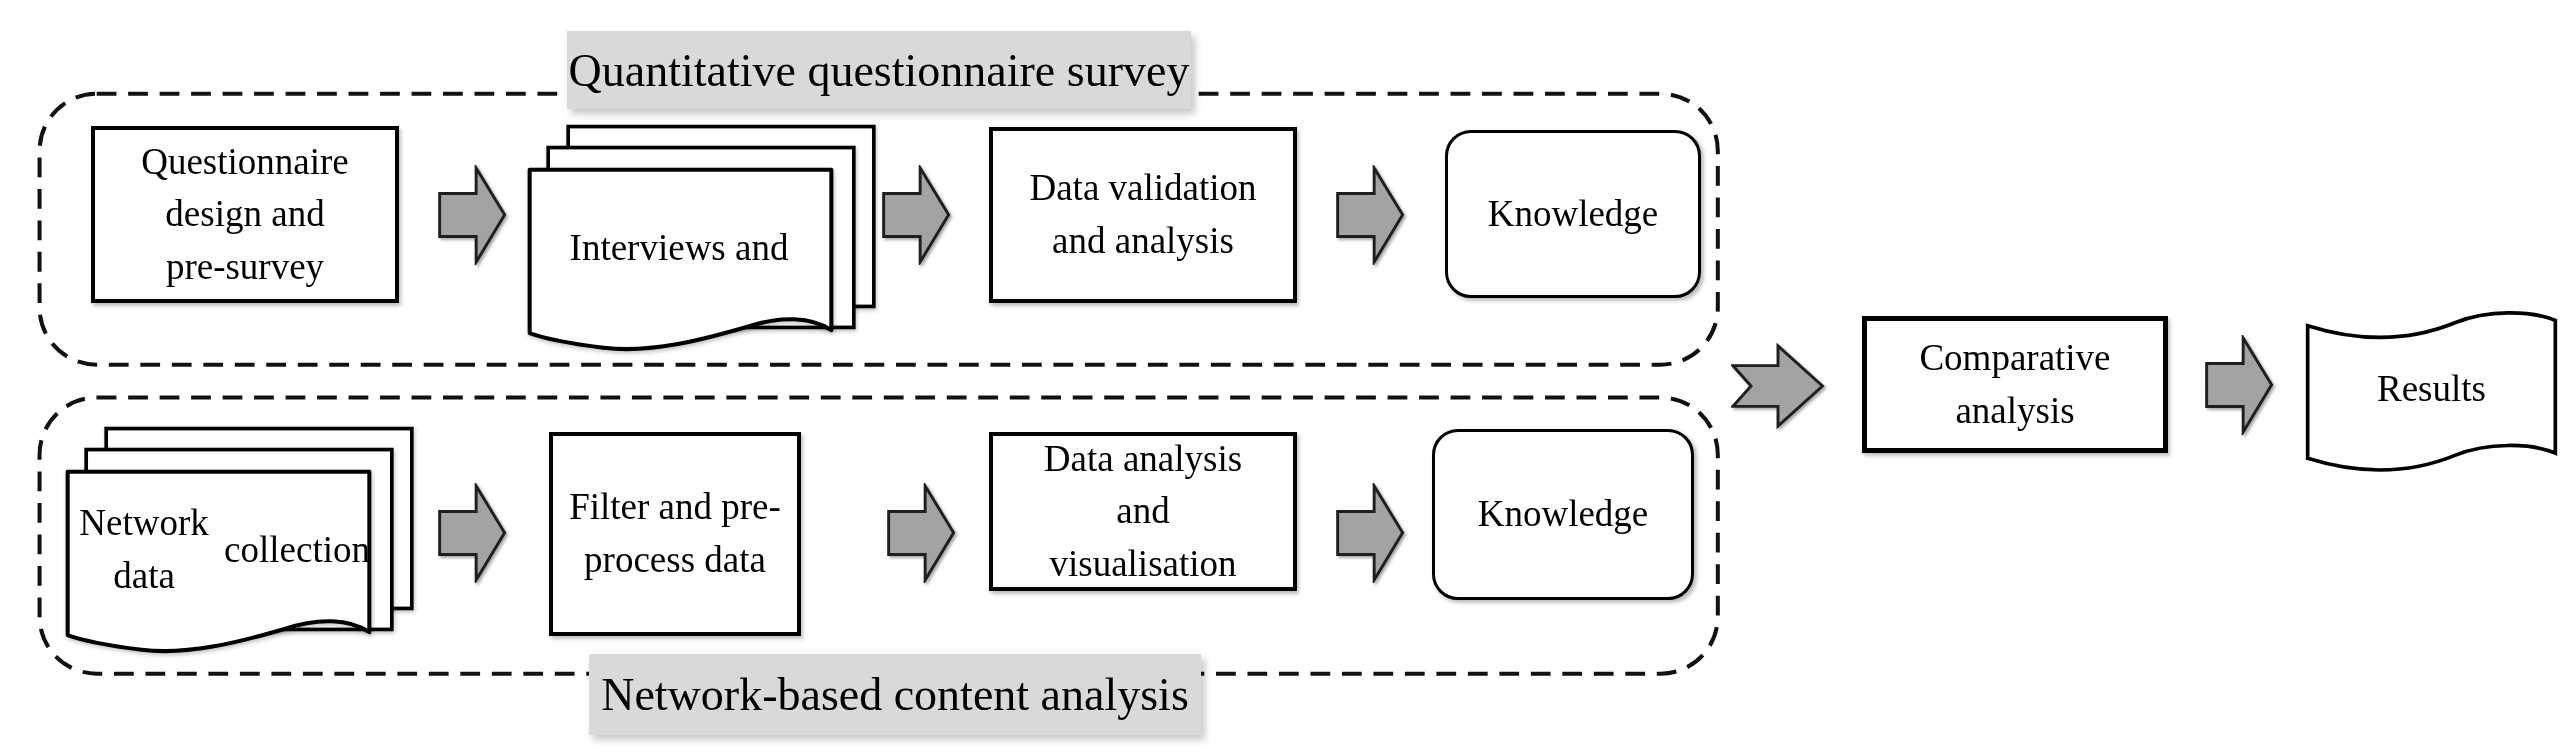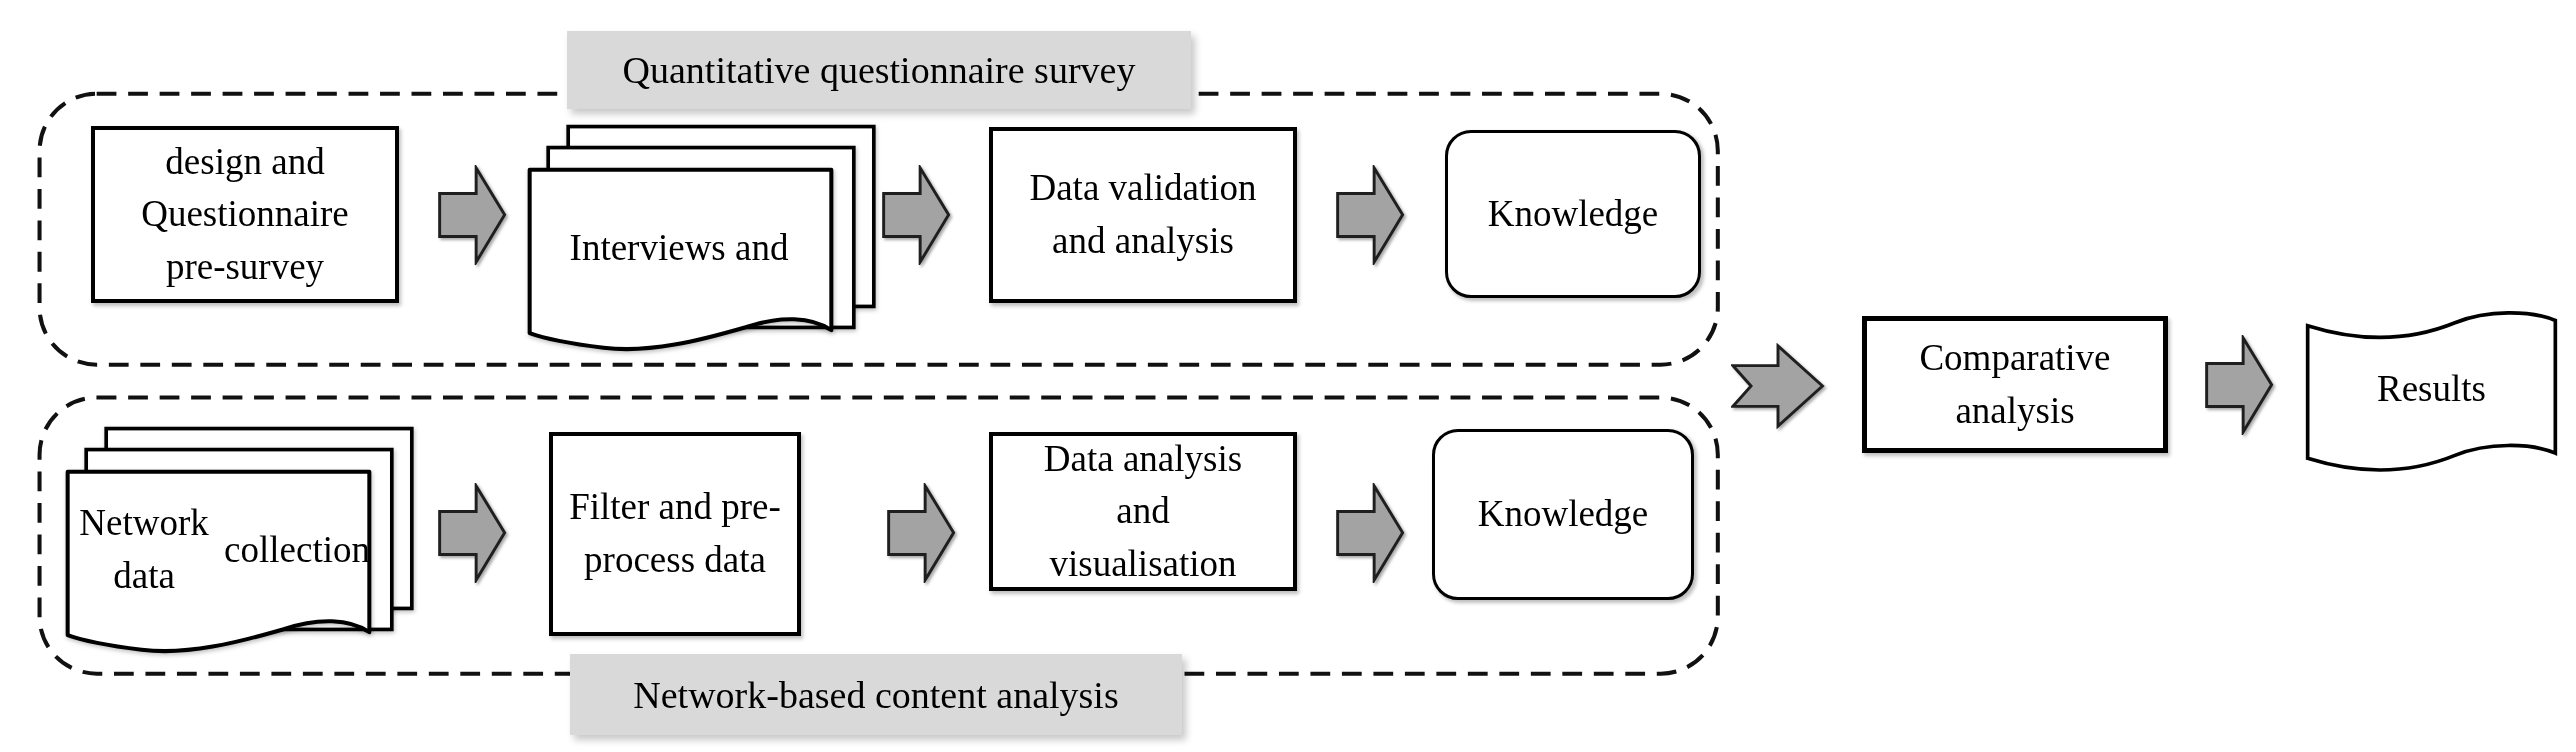--- a/index.html
+++ b/index.html
@@ -13,21 +13,21 @@
   html,body{margin:0;padding:0;background:#fff;}
   .canvas{
     position:relative;width:2576px;height:752px;background:var(--bg);
     font-family:"Liberation Serif","DejaVu Serif",serif;color:var(--text);
     overflow:hidden;
   }
   .dash-layer{position:absolute;left:0;top:0;z-index:1;}
   .group-label{
     position:absolute;background:var(--label-bg);z-index:3;
     display:flex;align-items:center;justify-content:center;
-    font-size:38px;white-space:nowrap;
+    font-size:46px;white-space:nowrap;
     box-shadow:4.4px 5.1px 7.3px rgba(0,0,0,0.22);
   }
   .node-rect{
     position:absolute;background:#ffffff;border:4.4px solid var(--border);
     display:flex;flex-direction:column;align-items:center;justify-content:center;
     font-size:37px;line-height:1.42;text-align:center;z-index:2;
     box-shadow:2.2px 2.9px 3.7px rgba(0,0,0,0.25);box-sizing:border-box;
   }
   .node-rounded{border-width:3.7px;border-radius:26px;}
   .node-comparative{border-width:5.9px;}
@@ -56,27 +56,27 @@
 <div class="canvas">
 
   <svg class="dash-layer" width="2576" height="752" viewBox="0 0 3518 1027">
     <rect x="54" y="128" width="2292" height="370" rx="78" ry="78" fill="none" stroke="#111111" stroke-width="5.5" stroke-dasharray="27 16"></rect>
     <rect x="54" y="543" width="2292" height="377" rx="78" ry="78" fill="none" stroke="#111111" stroke-width="5.5" stroke-dasharray="27 16"></rect>
   </svg>
 
   <div class="group-label" style="left:567px;top:31px;width:624px;height:78px;">
     <span>Quantitative questionnaire survey</span>
   </div>
-  <div class="group-label" style="left:570px;top:654px;width:612px;height:81px;">
+  <div class="group-label" style="left:589px;top:654px;width:612px;height:81px;">
     <span>Network-based content analysis</span>
   </div>
 
   <div class="node-rect" style="left:91px;top:126px;width:308px;height:177px;">
+    <span class="line">Questionnaire</span>
     <span class="line">design and</span>
-    <span class="line">Questionnaire</span>
     <span class="line">pre-survey</span>
   </div>
 
   <svg class="arrow" style="left:438px;top:165px;" width="69" height="100" viewBox="0 0 94 137">
     <polygon points="2,39 52,39 52,4 91,68 52,133 52,98 2,98"></polygon>
   </svg>
 
   <div class="docstack" style="left:526px;top:124px;width:349px;height:239px;">
     <svg style="left:40px;top:0;" width="310" height="185" viewBox="0 0 424 252">
       <rect class="docpage-rect" x="3" y="3" width="418" height="246"></rect>

